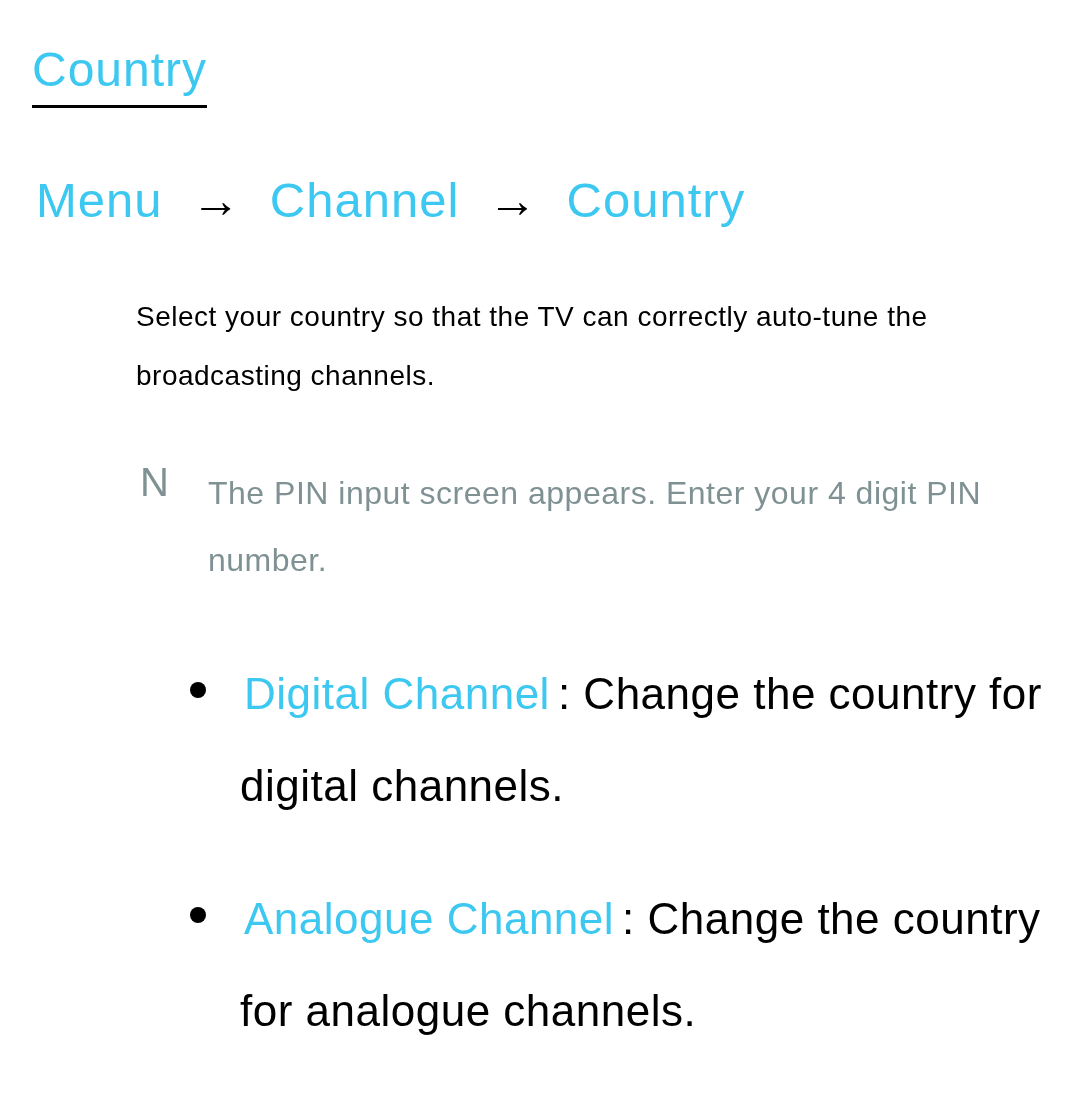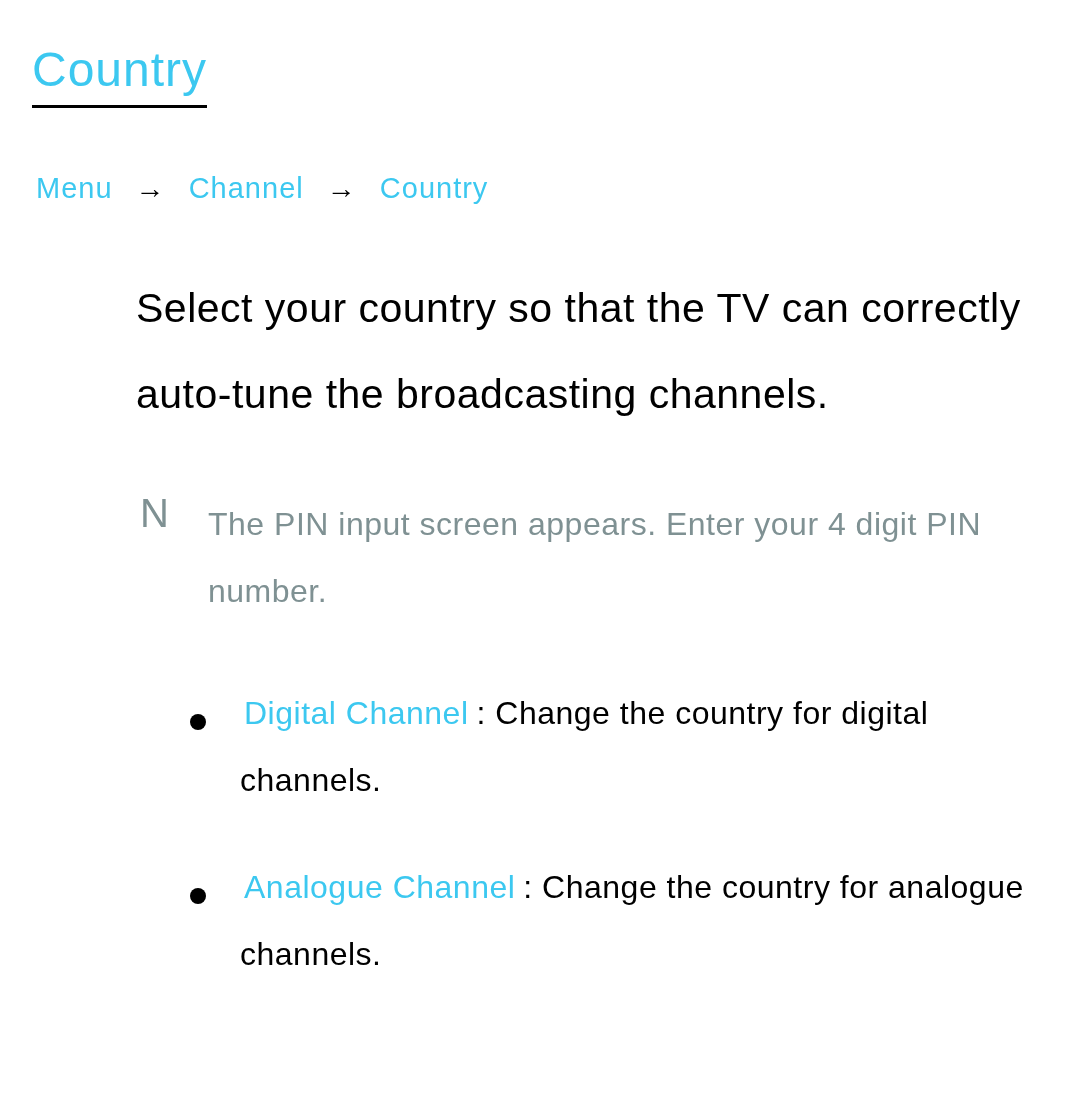--- a/index.html
+++ b/index.html
@@ -17,36 +17,36 @@
       display: inline-block;
       color: #3cc8f0;
       font-size: 48px;
       font-weight: normal;
       padding-bottom: 8px;
       border-bottom: 3px solid #000;
       margin-bottom: 60px;
       letter-spacing: 1px;
     }
     .breadcrumb {
-      font-size: 29px;
+      font-size: 49px;
       margin-bottom: 60px;
       letter-spacing: 1px;
     }
     .breadcrumb-item {
       color: #3cc8f0;
     }
     .breadcrumb-arrow {
       color: #000;
       margin: 0 10px;
     }
     .content {
       padding-left: 100px;
     }
     .intro-text {
-      font-size: 41px;
+      font-size: 28px;
       color: #000;
       line-height: 2.1;
       margin-bottom: 50px;
       letter-spacing: 0.5px;
     }
     .note-row {
       display: flex;
       margin-bottom: 50px;
       padding-left: 0px;
     }
@@ -62,21 +62,21 @@
       font-size: 32px;
       line-height: 2.1;
       letter-spacing: 0.5px;
     }
     .bullet-list {
       list-style: none;
       padding-left: 60px;
     }
     .bullet-item {
       position: relative;
-      font-size: 32px;
+      font-size: 44px;
       line-height: 2.1;
       margin-bottom: 40px;
       letter-spacing: 0.5px;
       padding-left: 40px;
     }
     .bullet-item::before {
       content: "";
       position: absolute;
       left: -10px;
       top: 34px;

